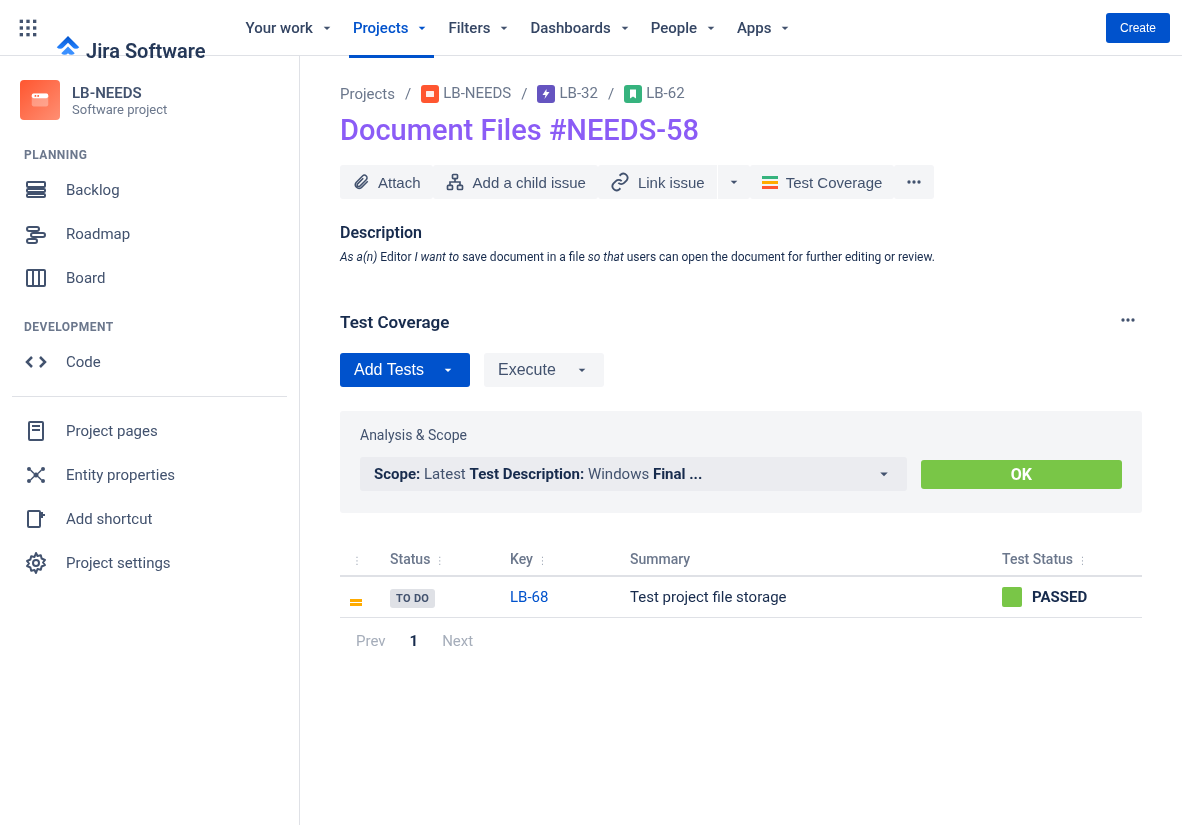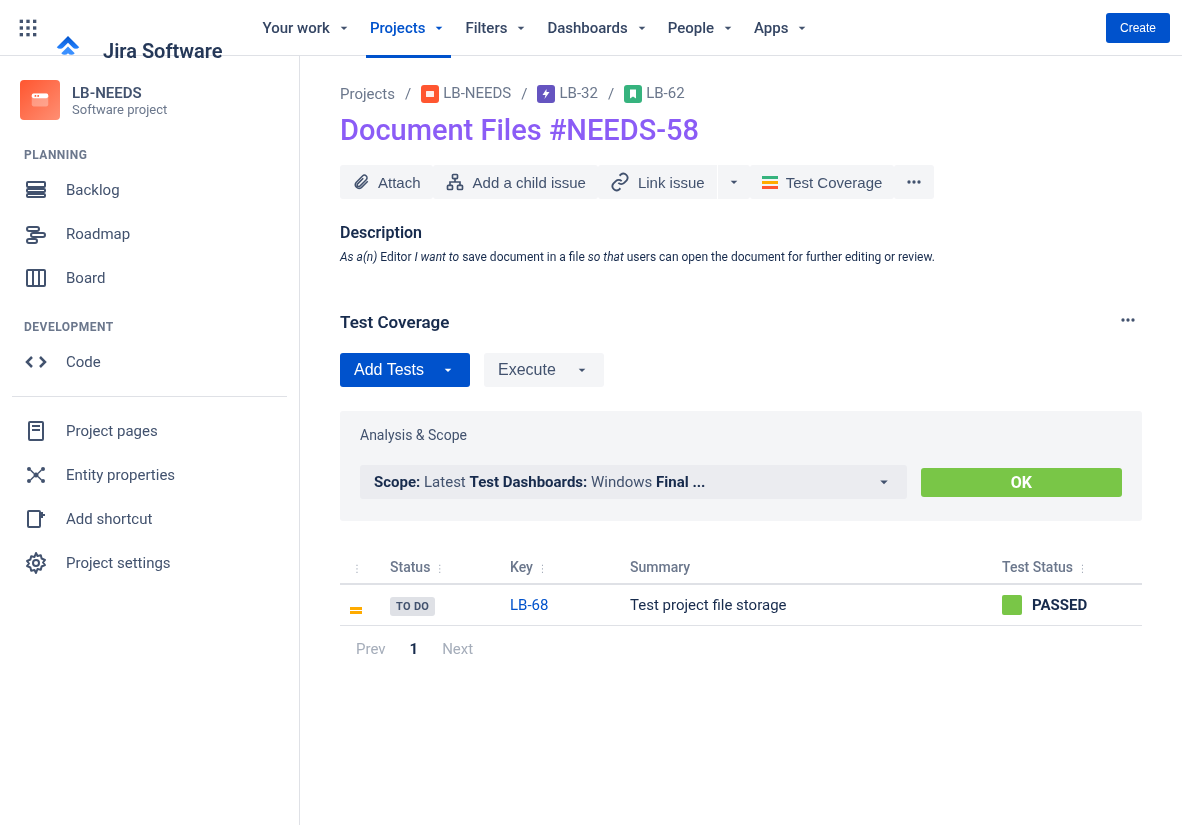--- a/index.html
+++ b/index.html
@@ -1,21 +1,21 @@
 <!DOCTYPE html>
 <html><head>
 <meta charset="utf-8">
 <style>
 * { margin: 0; padding: 0; box-sizing: border-box; }
 body { font-family: -apple-system, BlinkMacSystemFont, "Segoe UI", Roboto, sans-serif; font-size: 14px; color: #172B4D; background: #fff; }
 
 
 .topnav { display: flex; align-items: center; height: 56px; padding: 0 12px; border-bottom: 1px solid #DFE1E6; gap: 4px; }
 .app-switcher { width: 32px; height: 32px; display: flex; align-items: center; justify-content: center; color: #42526E; cursor: pointer; border-radius: 3px; }
-.logo { display: flex; align-items: center; gap: 23px; color: #253858; font-weight: 600; font-size: 20px; padding: 0 8px; cursor: pointer; margin-top: 46px; }
+.logo { display: flex; align-items: center; gap: 6px; color: #253858; font-weight: 600; font-size: 20px; padding: 0 8px; cursor: pointer; margin-top: 46px; }
 .logo-icon { color: #2684FF; }
 .nav-items { display: flex; align-items: center; gap: 2px; margin-left: 20px; }
 .nav-item { padding: 10px 8px; color: #344563; font-weight: 500; font-size: 15px; cursor: pointer; display: flex; align-items: center; gap: 6px; border-radius: 3px; position: relative; }
 .nav-item.active { color: #0052CC; }
 .nav-item.active::after { content: ''; position: absolute; bottom: -11px; left: 4px; right: 4px; height: 3px; background: #0052CC; }
 .chevron { width: 16px; height: 16px; }
 .create-btn { margin-left: auto; background: #0052CC; color: #fff; border: none; padding: 8px 14px; font-size: 12px; font-weight: 500; border-radius: 3px; cursor: pointer; }
 
 
 .layout { display: flex; }
@@ -65,21 +65,21 @@
 
 .tc-header { display: flex; align-items: center; justify-content: space-between; margin-bottom: 16px; }
 .tc-header h3 { font-size: 17px; font-weight: 600; }
 .more-dots { color: #42526E; cursor: pointer; padding: 4px; }
 .tc-buttons { display: flex; gap: 14px; margin-bottom: 24px; }
 .btn-primary { background: #0052CC; color: #fff; border: none; padding: 8px 14px; border-radius: 3px; cursor: pointer; display: flex; align-items: center; gap: 16px; font-size: 16px; font-weight: 500; }
 .btn-default { background: #F4F5F7; color: #42526E; border: none; padding: 8px 14px; border-radius: 3px; cursor: pointer; display: flex; align-items: center; gap: 18px; font-size: 16px; font-weight: 500; }
 
 
 .analysis-box { background: #F4F5F7; padding: 16px 20px 22px; border-radius: 3px; margin-bottom: 30px; }
-.analysis-label { font-size: 14px; color: #42526E; margin-bottom: 22px; }
+.analysis-label { font-size: 14px; color: #42526E; margin-bottom: 14px; }
 .analysis-row { display: flex; gap: 14px; align-items: center; }
 .scope-select { background: #EBECF0; padding: 8px 14px; border-radius: 3px; font-size: 15px; color: #42526E; display: flex; align-items: center; justify-content: space-between; flex: 1; cursor: pointer; }
 .scope-text { overflow: hidden; white-space: nowrap; text-overflow: ellipsis; }
 .scope-text b { font-weight: 700; color: #172B4D; }
 .ok-pill { background: #79C647; color: #fff; padding: 5px 90px; border-radius: 3px; font-weight: 700; font-size: 16px; text-align: center; }
 
 
 .tc-table { width: 100%; border-collapse: collapse; font-size: 15px; }
 .tc-table th { text-align: left; font-weight: 500; color: #6B778C; padding: 8px 10px; border-bottom: 2px solid #DFE1E6; font-size: 14px; }
 .tc-table th .sort { font-size: 10px; color: #A5ADBA; margin-left: 2px; }
@@ -381,21 +381,21 @@
             <path fill="#42526E" d="M7 10l5 5 5-5z"></path>
           </svg>
       </button>
     </div>
 
     <div class="analysis-box">
       <div class="analysis-label">Analysis &amp; Scope</div>
       <div class="analysis-row">
         <div class="scope-select">
           <span class="scope-text">
-            <b>Scope:</b> <span>Latest</span> <b>Test Dashboards:</b> <span>Windows</span> <b>Final ...</b>
+            <b>Scope:</b> <span>Latest</span> <b>Test Description:</b> <span>Windows</span> <b>Final ...</b>
           </span>
           <svg width="18" height="18" viewBox="0 0 24 24">
               <path fill="#42526E" d="M7 10l5 5 5-5z"></path>
             </svg>
         </div>
         <div class="ok-pill">OK</div>
       </div>
     </div>
 
     <table class="tc-table">

